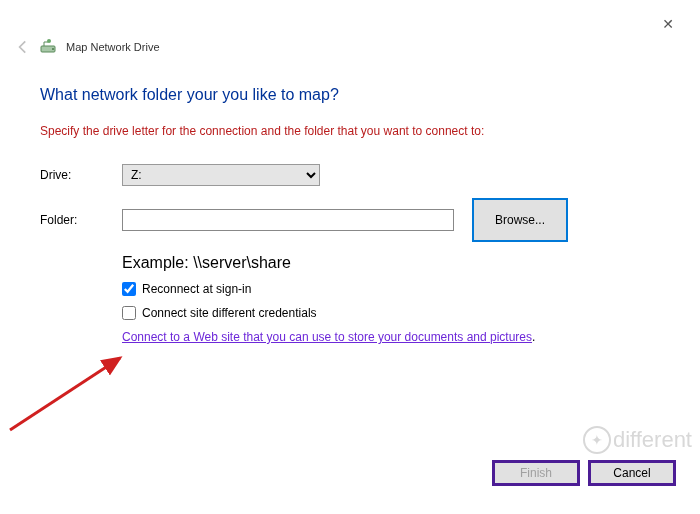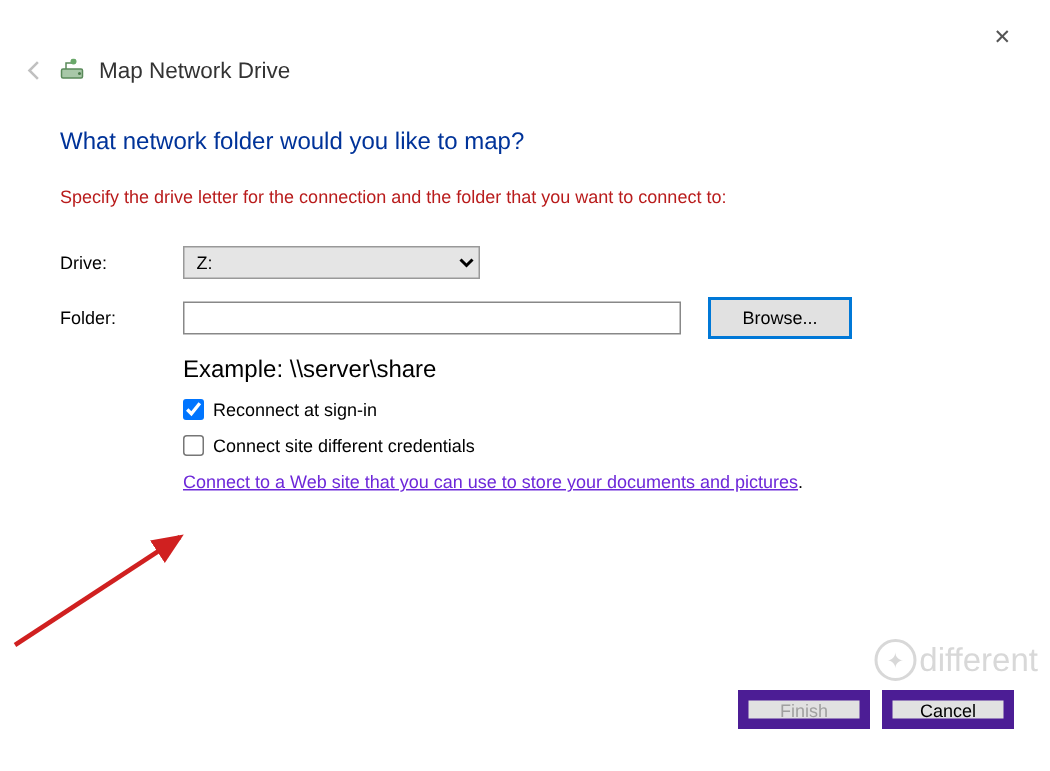--- a/index.html
+++ b/index.html
@@ -41,21 +41,21 @@
       font-size: 16px;
       cursor: pointer;
     }
     .drive-icon {
       width: 18px;
       height: 16px;
       position: relative;
     }
     .drive-icon svg { width: 18px; height: 16px; }
     .header-title {
-      font-size: 15px;
+      font-size: 11px;
       color: #333;
     }
     .content {
       position: absolute;
       top: 86px;
       left: 40px;
       right: 40px;
     }
     .heading {
       color: #003399;
@@ -91,21 +91,21 @@
       width: 332px;
       height: 22px;
       border: 1px solid #888;
       background: #fff;
       font-size: 12px;
       padding: 2px 4px;
       font-family: inherit;
     }
     .browse-btn {
       width: 96px;
-      height: 28px;
+      height: 44px;
       margin-left: 18px;
       background: #e1e1e1;
       border: 2px solid #0078d7;
       font-size: 12px;
       font-family: inherit;
       cursor: pointer;
     }
     .sub-area {
       margin-left: 82px;
       margin-top: 8px;
@@ -139,21 +139,21 @@
       position: absolute;
       bottom: 28px;
       right: 24px;
       display: flex;
       gap: 8px;
     }
     .footer button {
       width: 88px;
       height: 26px;
       background: #e1e1e1;
-      border: 7px solid #4c1d95;
+      border: 3px solid #4c1d95;
       font-size: 12px;
       font-family: inherit;
     }
     .footer button.disabled {
       color: #a0a0a0;
     }
     .footer button.cancel {
       cursor: pointer;
     }
     .red-arrow {
@@ -201,21 +201,21 @@
       <rect x="1" y="7" width="14" height="6" rx="1" fill="#a8c8a8" stroke="#5a8a5a"></rect>
       <circle cx="13" cy="10" r="1" fill="#4a7a4a"></circle>
       <path d="M4 7 L4 3 L8 3" stroke="#5a8a5a" fill="none"></path>
       <circle cx="9" cy="2" r="2" fill="#6aa86a"></circle>
     </svg>
   </div>
   <div class="header-title">Map Network Drive</div>
 </div>
 
 <div class="content">
-  <div class="heading">What network folder would you like to map?</div>
+  <div class="heading">What network folder your you like to map?</div>
   <div class="instruction">Specify the drive letter for the connection and the folder that you want to connect to:</div>
 
   <div class="field-row">
     <div class="field-label">Drive:</div>
     <select class="drive-select">
       <option>Z:</option>
     </select>
   </div>
 
   <div class="field-row">

